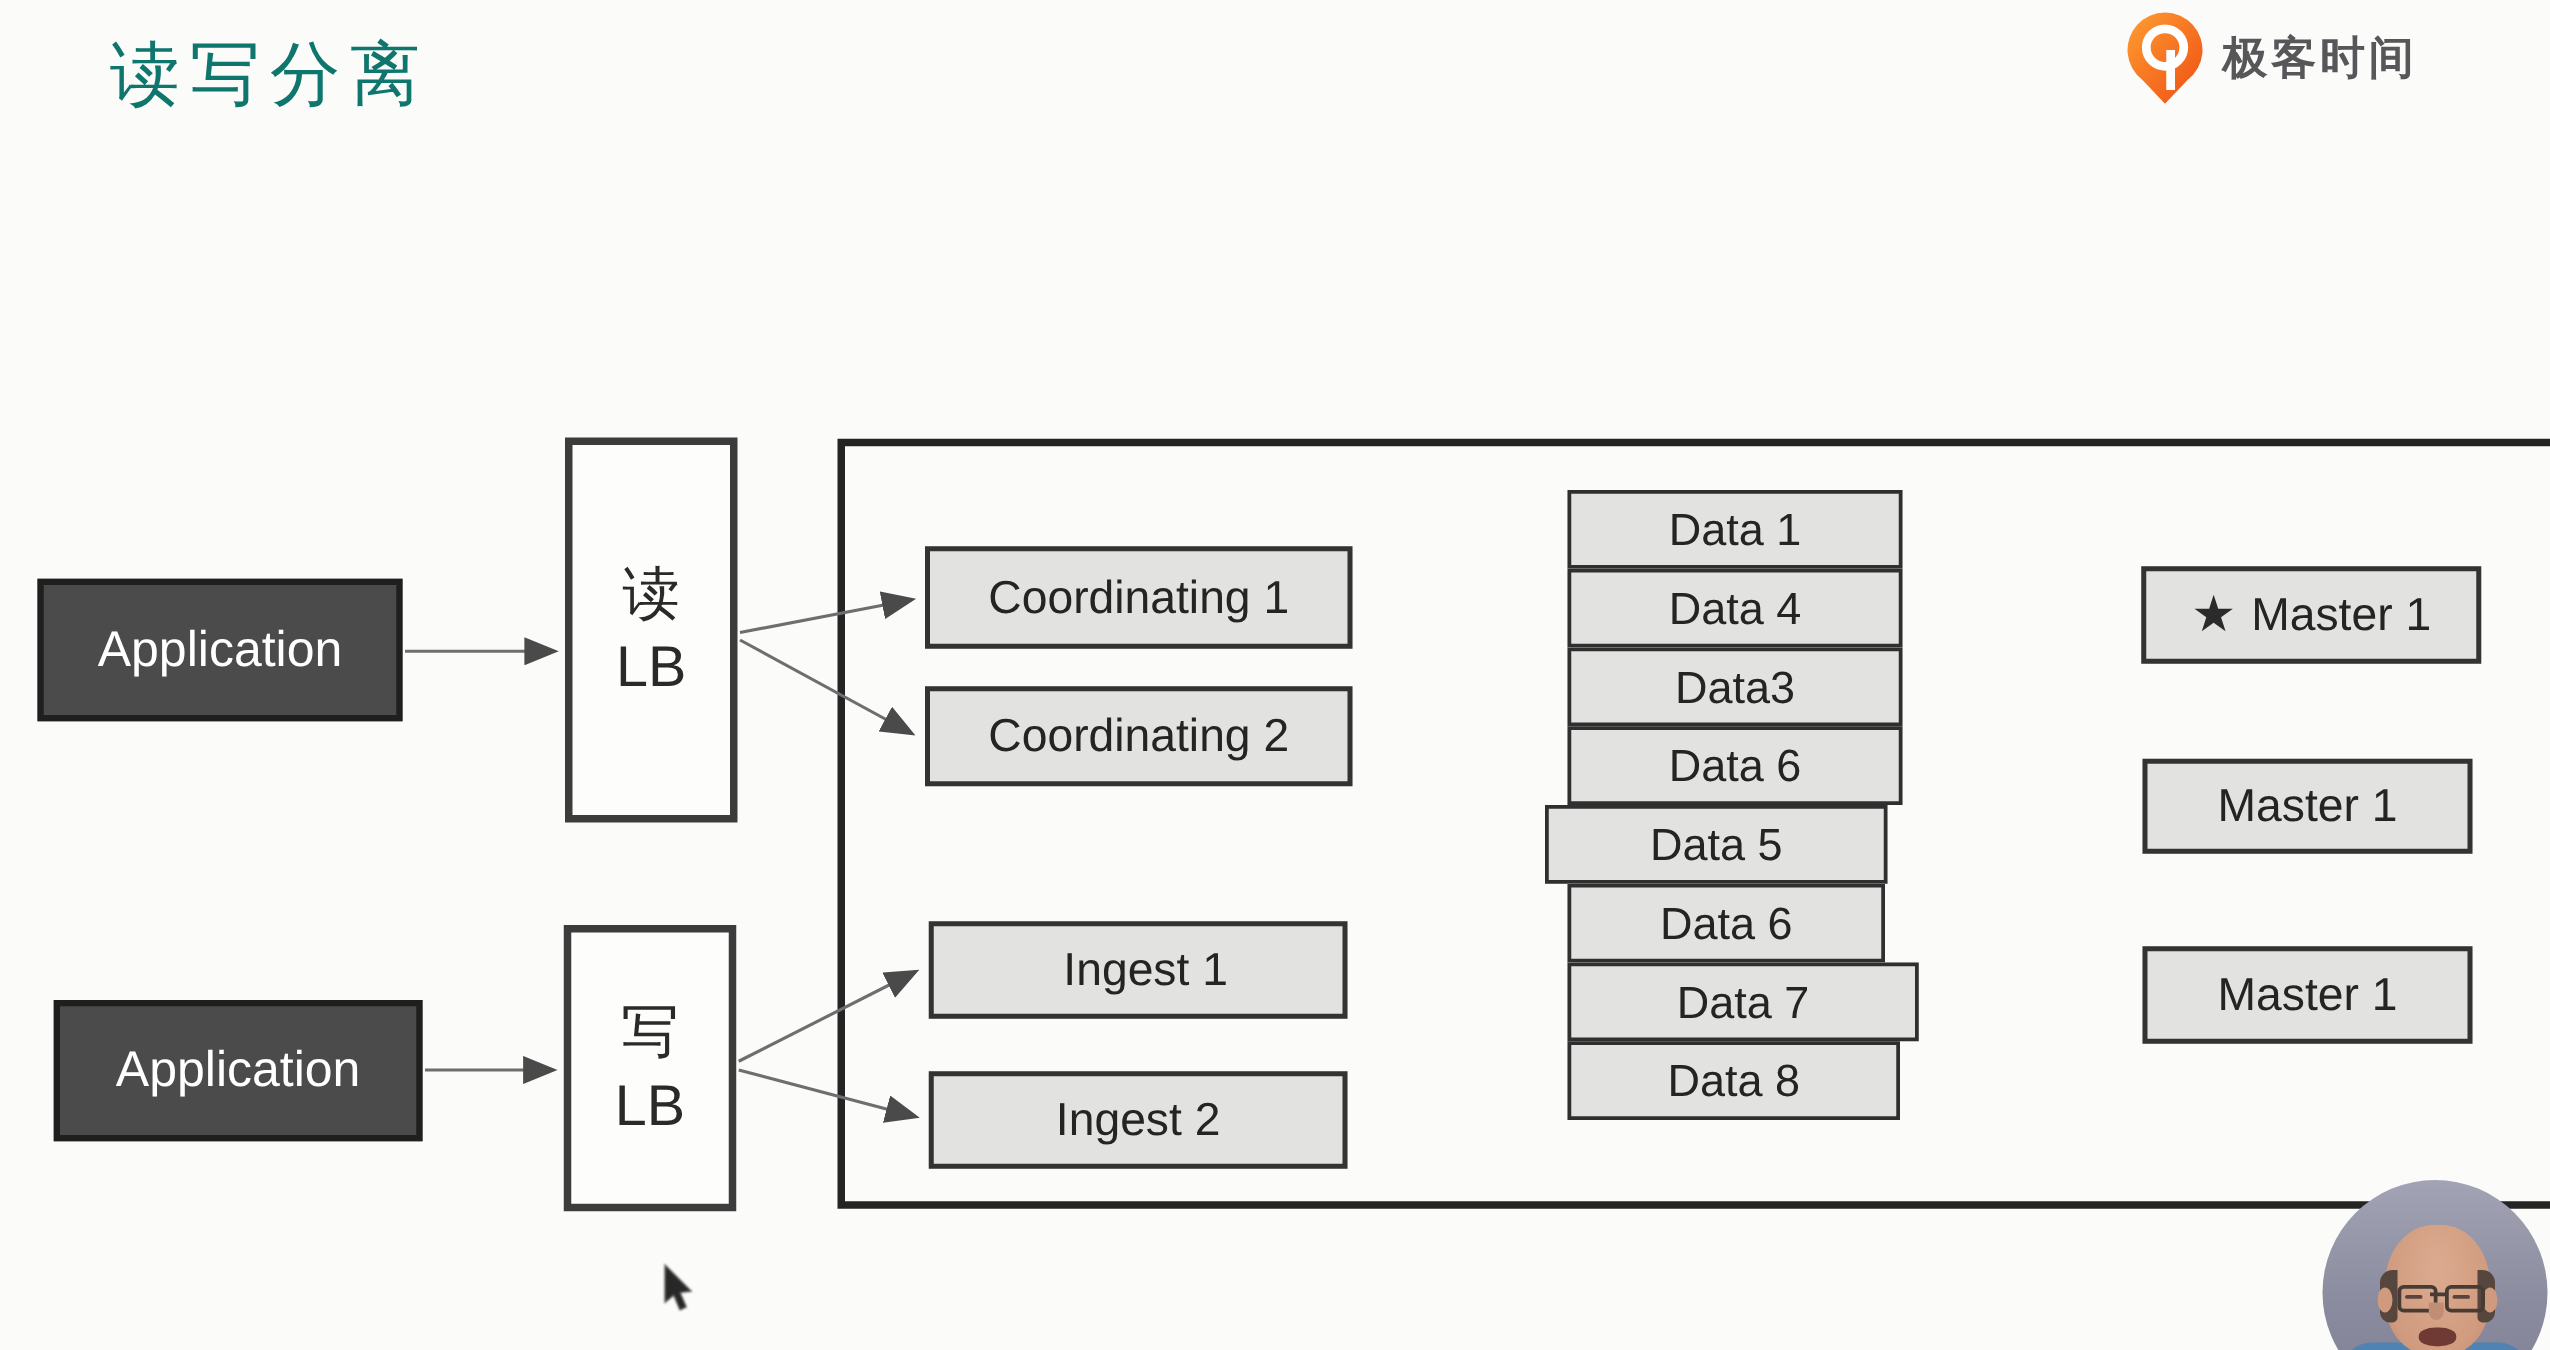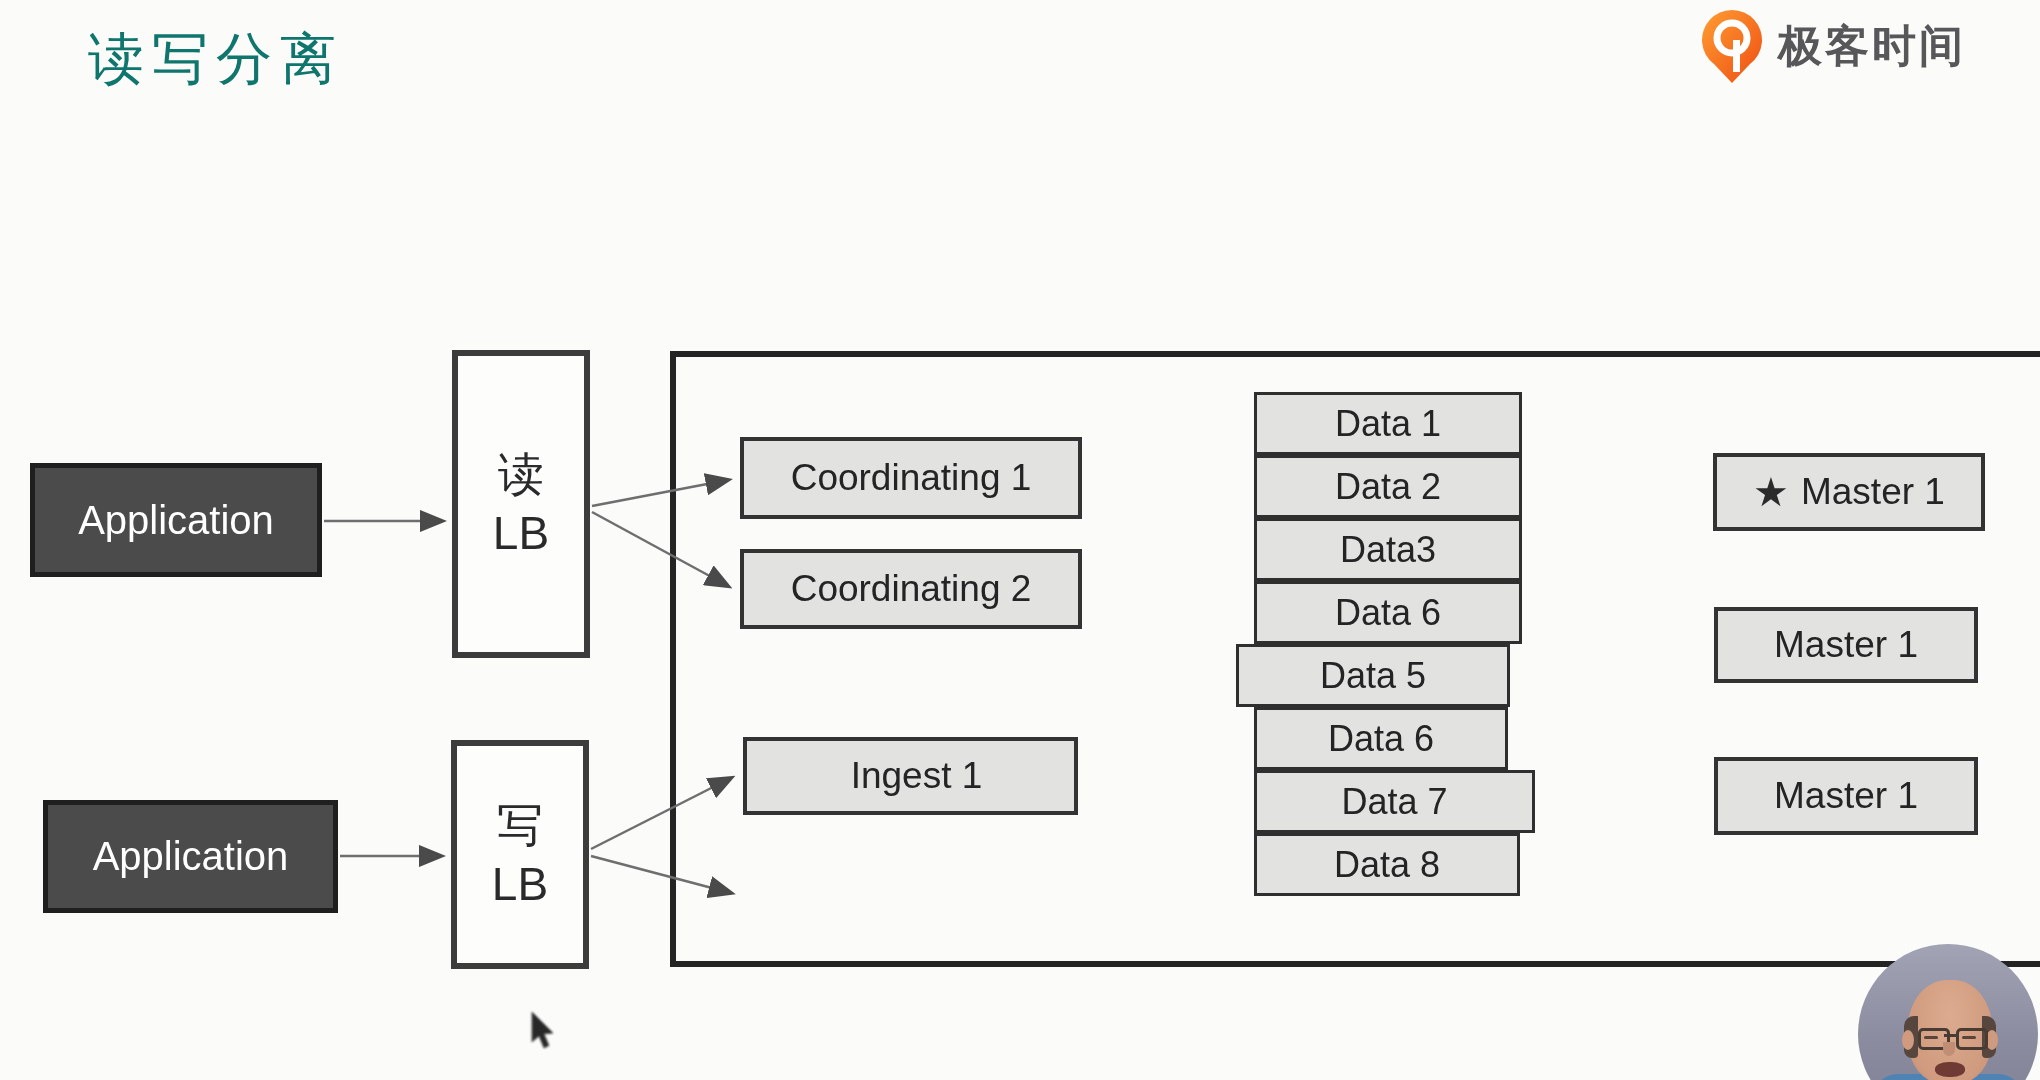--- a/index.html
+++ b/index.html
@@ -9,21 +9,21 @@
     font-family:"Liberation Sans","DejaVu Sans",sans-serif;
     color:#262626;
   }
   
   .slide-title{
     position:absolute;left:88px;top:22px;
     font-size:56px;font-weight:500;letter-spacing:8px;color:#0f766e;
   }
   .logo{position:absolute;left:1700px;top:8px;display:flex;align-items:center;}
   .logo-icon{width:64px;height:76px;display:block;}
-  .logo-text{margin-left:14px;font-size:44px;font-weight:600;color:#57575a;letter-spacing:3px;line-height:76px;}
+  .logo-text{margin-left:14px;font-size:36px;font-weight:600;color:#57575a;letter-spacing:3px;line-height:76px;}
   
   .abs{position:absolute;box-sizing:border-box;}
   .app-box{
     background:#4b4b4b;border:5px solid #1f1f1f;color:#ffffff;
     display:flex;align-items:center;justify-content:center;
     font-size:40px;z-index:2;
   }
   .lb-box{
     background:#fdfdfc;border:6px solid #3c3c3c;color:#2a2a2a;
     display:flex;flex-direction:column;align-items:center;justify-content:center;
@@ -108,24 +108,25 @@
     <span>写</span>
     <span>LB</span>
   </div>
 
   <div class="abs cluster-box" style="left:670px;top:351px;width:1420px;height:616px;"></div>
 
   <div class="abs node" style="left:740px;top:437px;width:342px;height:82px;">Coordinating 1</div>
   <div class="abs node" style="left:740px;top:549px;width:342px;height:80px;">Coordinating 2</div>
 
   <div class="abs node" style="left:743px;top:737px;width:335px;height:78px;padding-left:12px;">Ingest 1</div>
+  <div class="abs node" style="left:743px;top:857px;width:335px;height:78px;">Ingest 2</div>
 
   <div class="data-stack">
     <div class="data-row">Data 1</div>
-    <div class="data-row">Data 2</div>
+    <div class="data-row">Data 4</div>
     <div class="data-row">Data3</div>
     <div class="data-row">Data 6</div>
     <div class="data-row">Data 5</div>
     <div class="data-row">Data 6</div>
     <div class="data-row">Data 7</div>
     <div class="data-row">Data 8</div>
   </div>
 
   <div class="abs node" style="left:1713px;top:453px;width:272px;height:78px;">
     <span class="master-star">★</span>

